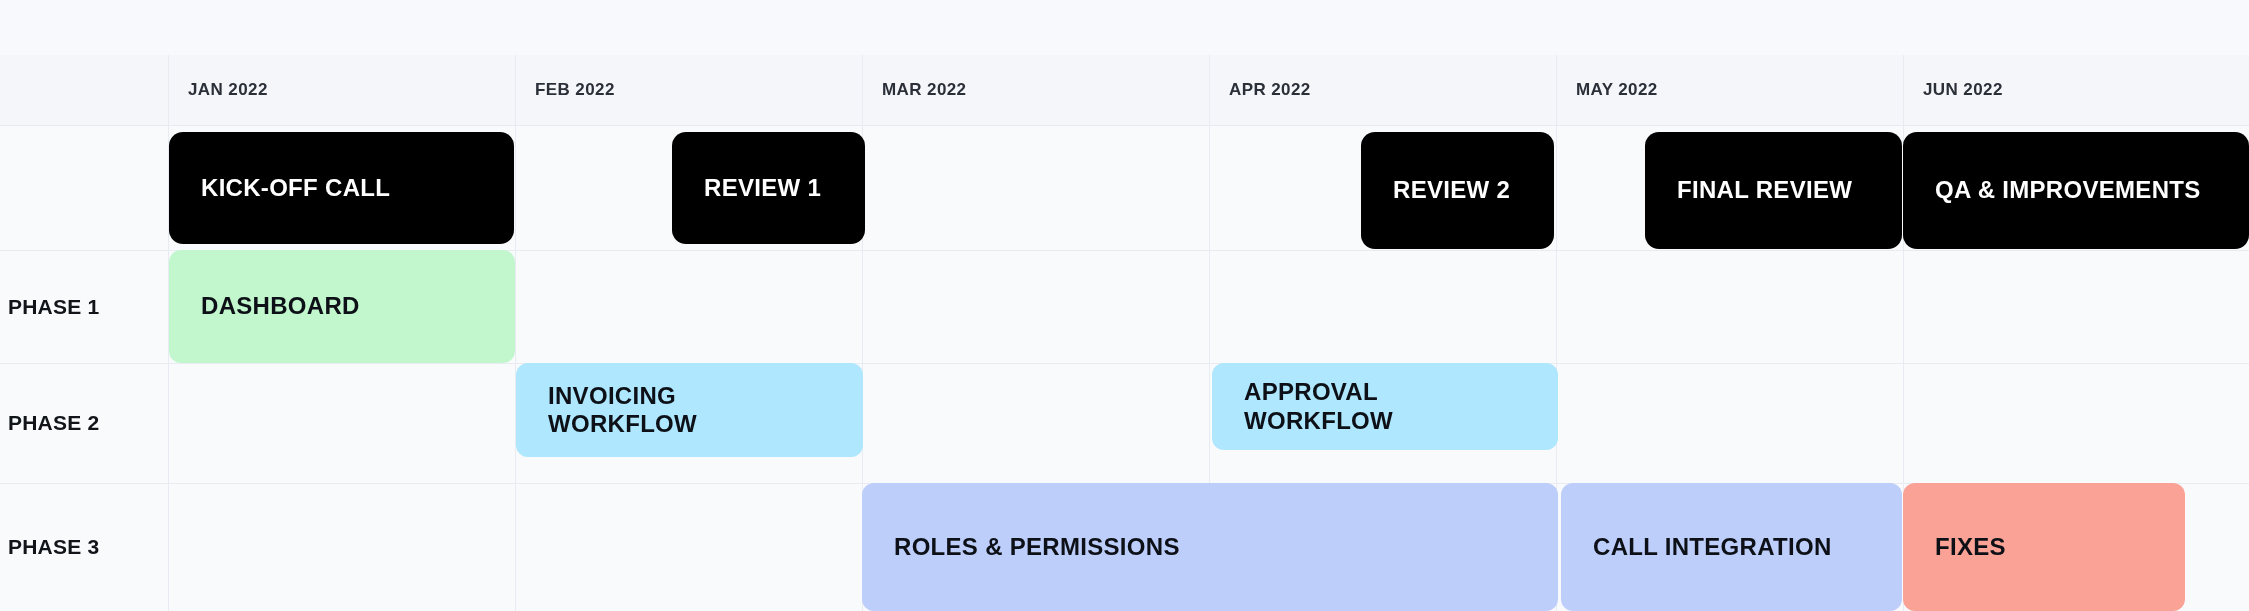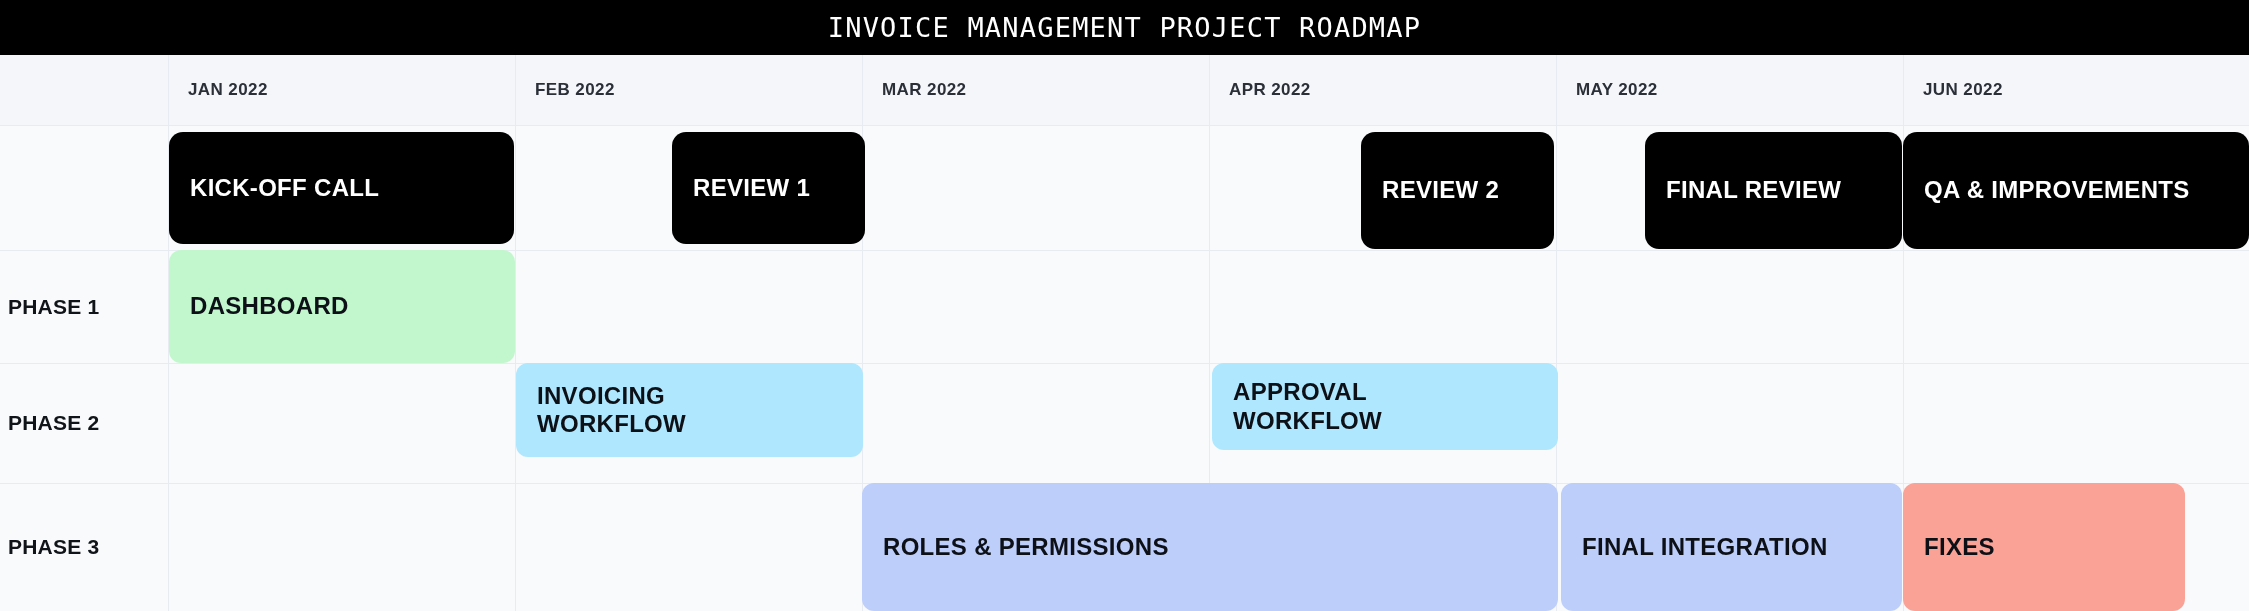--- a/index.html
+++ b/index.html
@@ -81,21 +81,21 @@
     color:#111418; letter-spacing:0.2px;
     white-space:nowrap;
   }
 
   
   .bar {
     position:absolute;
     border-radius:12px;
     display:flex;
     align-items:center;
-    padding-left:21px;
+    padding-left:32px;
     padding-right:14px;
     overflow:hidden;
   }
   .bar span {
     font-size:24px;
     font-weight:700;
     letter-spacing:0.3px;
     line-height:1.18;
     white-space:pre-line;
   }
@@ -109,23 +109,20 @@
   .bar.green      { background:#c2f7cd;align-items:center; }
   .bar.cyan       { background:#aee7fe; }
   .bar.periwinkle { background:#bdcefb; }
   .bar.salmon     { background:#fba296; }
 </style>
 </head>
 <body>
 
 <div class="roadmap">
 
-  <div class="title-bar">
-    <div class="title-text">INVOICE MANAGEMENT PROJECT ROADMAP</div>
-  </div>
 
   <div class="grid">
     <div class="header-strip"></div>
     <div id="lines">
         <div class="vline" style="left: 168px;"></div>
         <div class="vline" style="left: 515px;"></div>
         <div class="vline" style="left: 862px;"></div>
         <div class="vline" style="left: 1209px;"></div>
         <div class="vline" style="left: 1556px;"></div>
         <div class="vline" style="left: 1903px;"></div>
@@ -190,21 +187,21 @@
 WORKFLOW</span>
         </div>
         <div class="bar task cyan" style="left: 1212px; top: 308px; width: 346px; height: 87px;">
           <span>APPROVAL
 WORKFLOW</span>
         </div>
         <div class="bar task periwinkle" style="left: 862px; top: 428px; width: 696px; height: 128px;">
           <span>ROLES &amp; PERMISSIONS</span>
         </div>
         <div class="bar task periwinkle" style="left: 1561px; top: 428px; width: 341px; height: 128px;">
-          <span>FINAL INTEGRATION</span>
+          <span>CALL INTEGRATION</span>
         </div>
         <div class="bar task salmon" style="left: 1903px; top: 428px; width: 282px; height: 128px;">
           <span>FIXES</span>
         </div>
       </div>
   </div>
 
 </div>
 
 </body></html>

